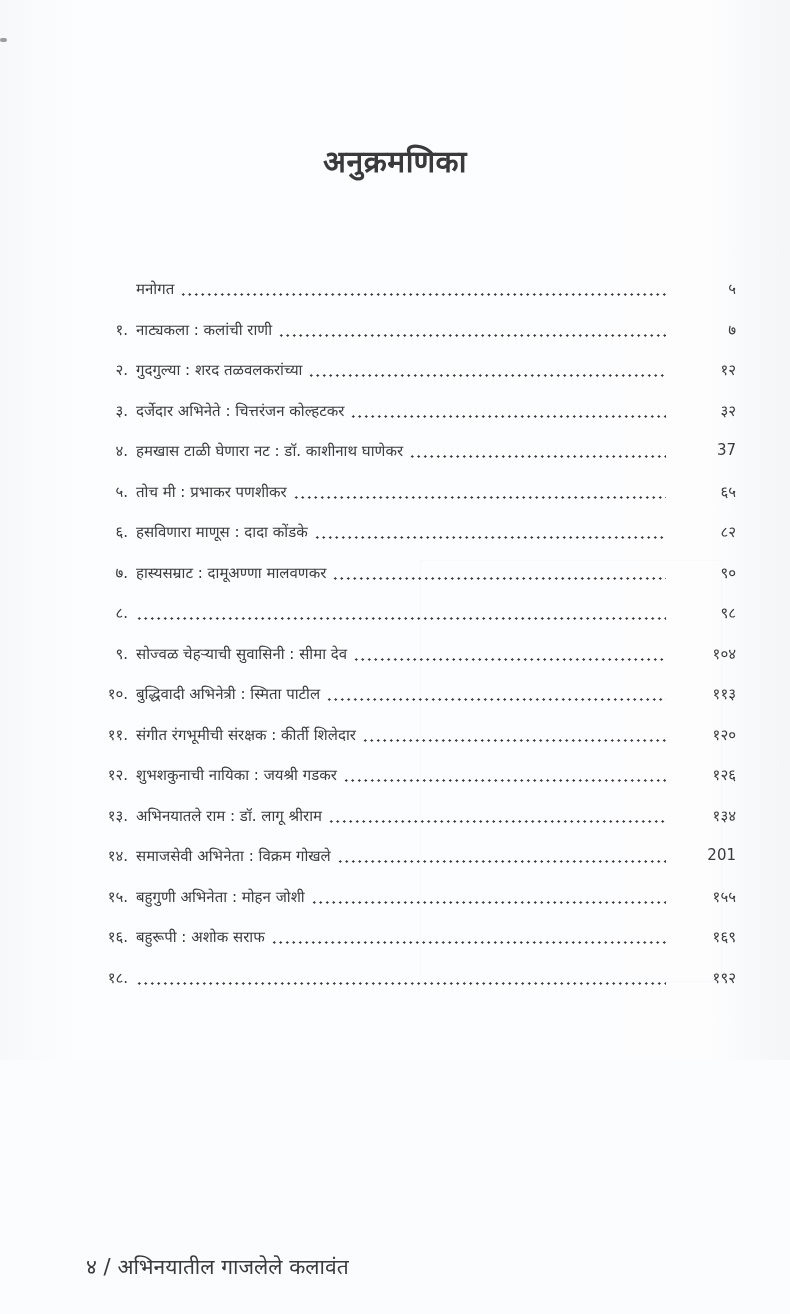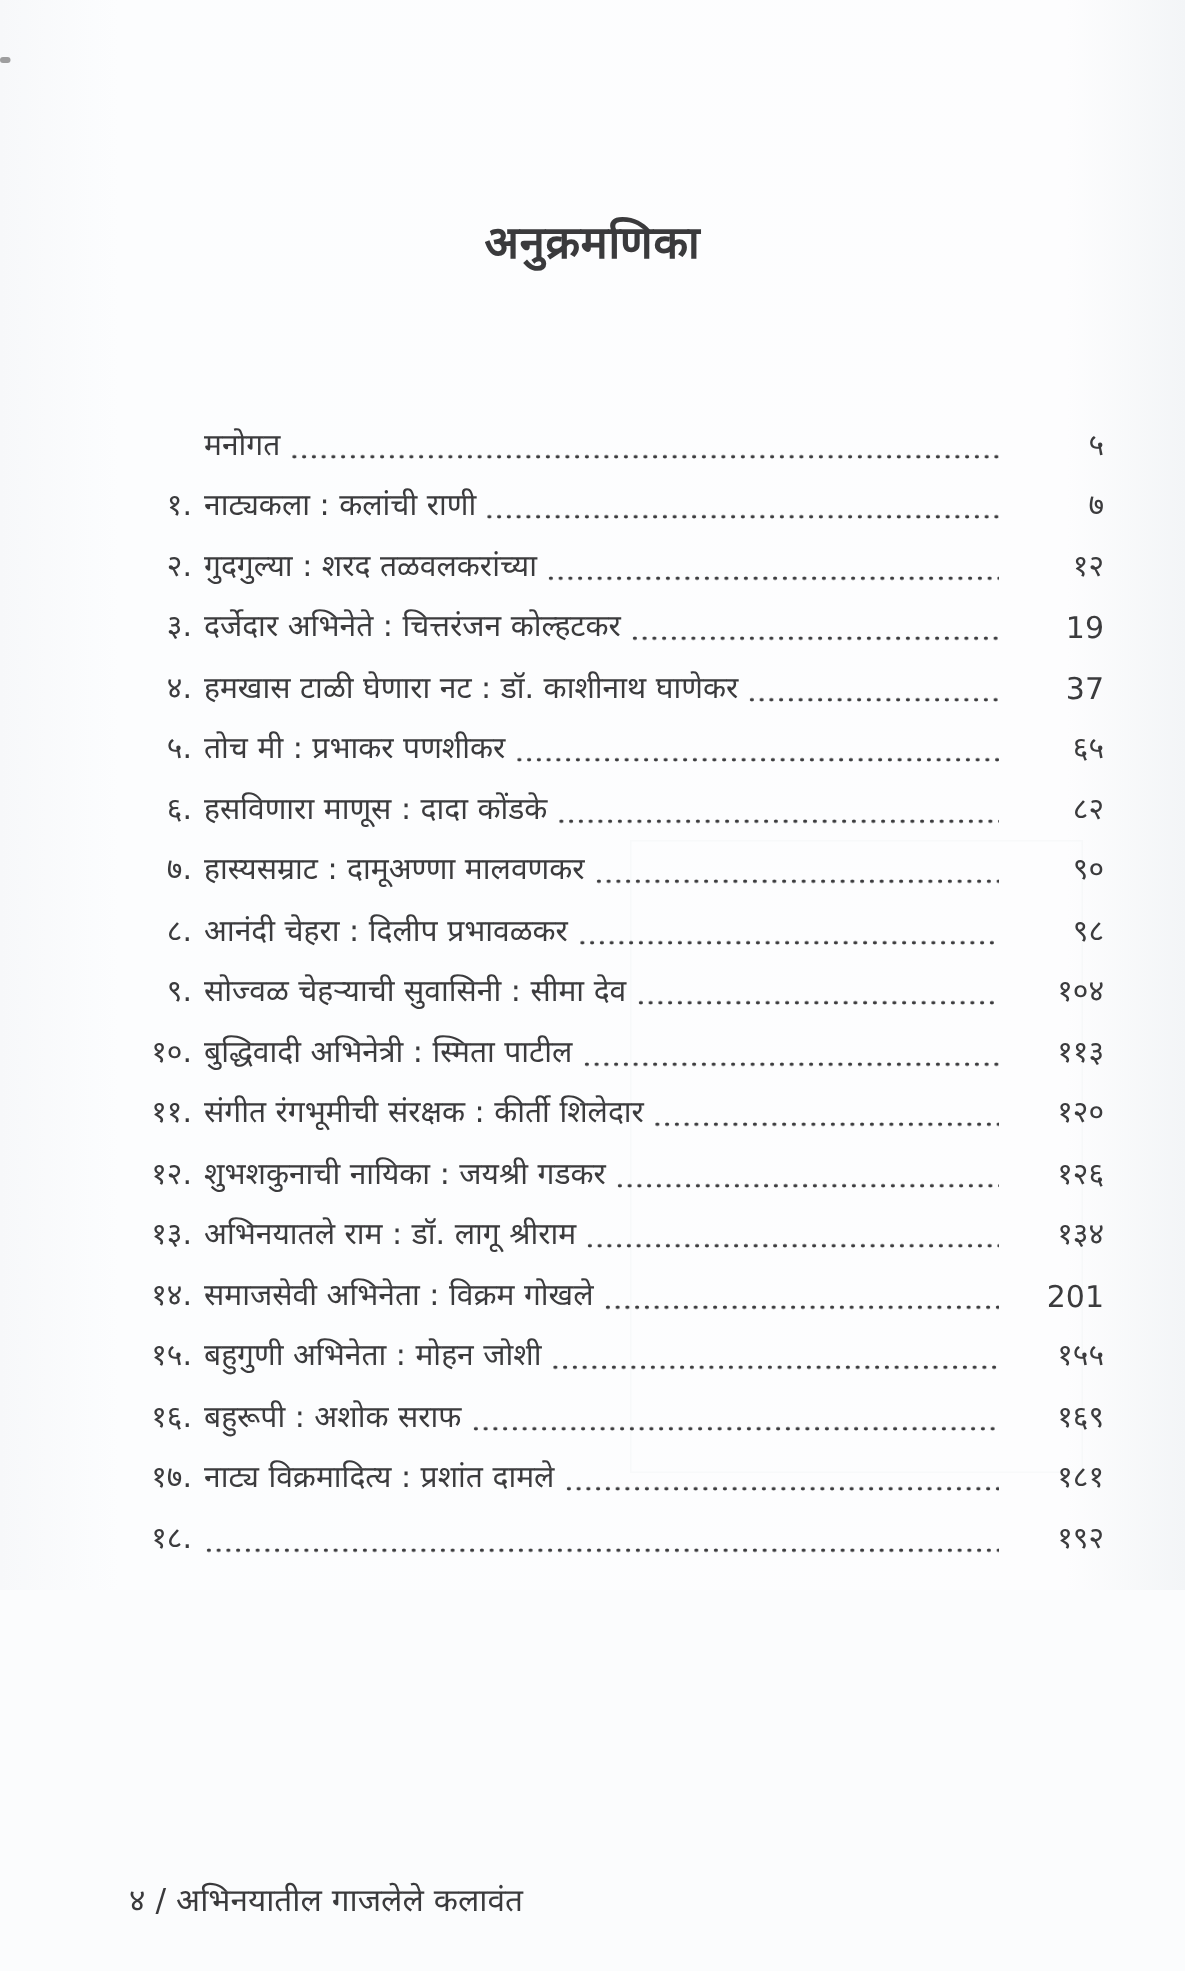--- a/index.html
+++ b/index.html
@@ -49,22 +49,22 @@
     .toc {
       position: absolute;
       left: 78px;
       top: 268px;
       width: 660px;
     }
     .toc-row {
       position: relative;
       height: 40.5px;
       display: flex;
-      align-items: flex-end;
-      font-size: 20px;
+      align-items: center;
+      font-size: 15px;
       white-space: nowrap;
     }
     .toc-num {
       width: 58px;
       text-align: right;
       padding-right: 8px;
       box-sizing: border-box;
       flex: 0 0 58px;
     }
     .toc-title {
@@ -127,21 +127,21 @@
     <div class="toc-row">
       <span class="toc-num">२.</span>
       <span class="toc-title">गुदगुल्या : शरद तळवलकरांच्या</span>
       <span class="toc-dots"></span>
       <span class="toc-page">१२</span>
     </div>
     <div class="toc-row">
       <span class="toc-num">३.</span>
       <span class="toc-title">दर्जेदार अभिनेते : चित्तरंजन कोल्हटकर</span>
       <span class="toc-dots"></span>
-      <span class="toc-page">19</span>
+      <span class="toc-page">३२</span>
     </div>
     <div class="toc-row">
       <span class="toc-num">४.</span>
       <span class="toc-title">हमखास टाळी घेणारा नट : डॉ. काशीनाथ घाणेकर</span>
       <span class="toc-dots"></span>
       <span class="toc-page">37</span>
     </div>
     <div class="toc-row">
       <span class="toc-num">५.</span>
       <span class="toc-title">तोच मी : प्रभाकर पणशीकर</span>
@@ -155,21 +155,20 @@
       <span class="toc-page">८२</span>
     </div>
     <div class="toc-row">
       <span class="toc-num">७.</span>
       <span class="toc-title">हास्यसम्राट : दामूअण्णा मालवणकर</span>
       <span class="toc-dots"></span>
       <span class="toc-page">९०</span>
     </div>
     <div class="toc-row">
       <span class="toc-num">८.</span>
-      <span class="toc-title">आनंदी चेहरा : दिलीप प्रभावळकर</span>
       <span class="toc-dots"></span>
       <span class="toc-page">९८</span>
     </div>
     <div class="toc-row">
       <span class="toc-num">९.</span>
       <span class="toc-title">सोज्वळ चेहऱ्याची सुवासिनी : सीमा देव</span>
       <span class="toc-dots"></span>
       <span class="toc-page">१०४</span>
     </div>
     <div class="toc-row">
@@ -206,26 +205,20 @@
       <span class="toc-num">१५.</span>
       <span class="toc-title">बहुगुणी अभिनेता : मोहन जोशी</span>
       <span class="toc-dots"></span>
       <span class="toc-page">१५५</span>
     </div>
     <div class="toc-row">
       <span class="toc-num">१६.</span>
       <span class="toc-title">बहुरूपी : अशोक सराफ</span>
       <span class="toc-dots"></span>
       <span class="toc-page">१६९</span>
-    </div>
-    <div class="toc-row">
-      <span class="toc-num">१७.</span>
-      <span class="toc-title">नाट्य विक्रमादित्य : प्रशांत दामले</span>
-      <span class="toc-dots"></span>
-      <span class="toc-page">१८१</span>
     </div>
     <div class="toc-row">
       <span class="toc-num">१८.</span>
       <span class="toc-dots"></span>
       <span class="toc-page">१९२</span>
     </div>
   </div>
 
   <div class="footer">
     <span>४</span>

